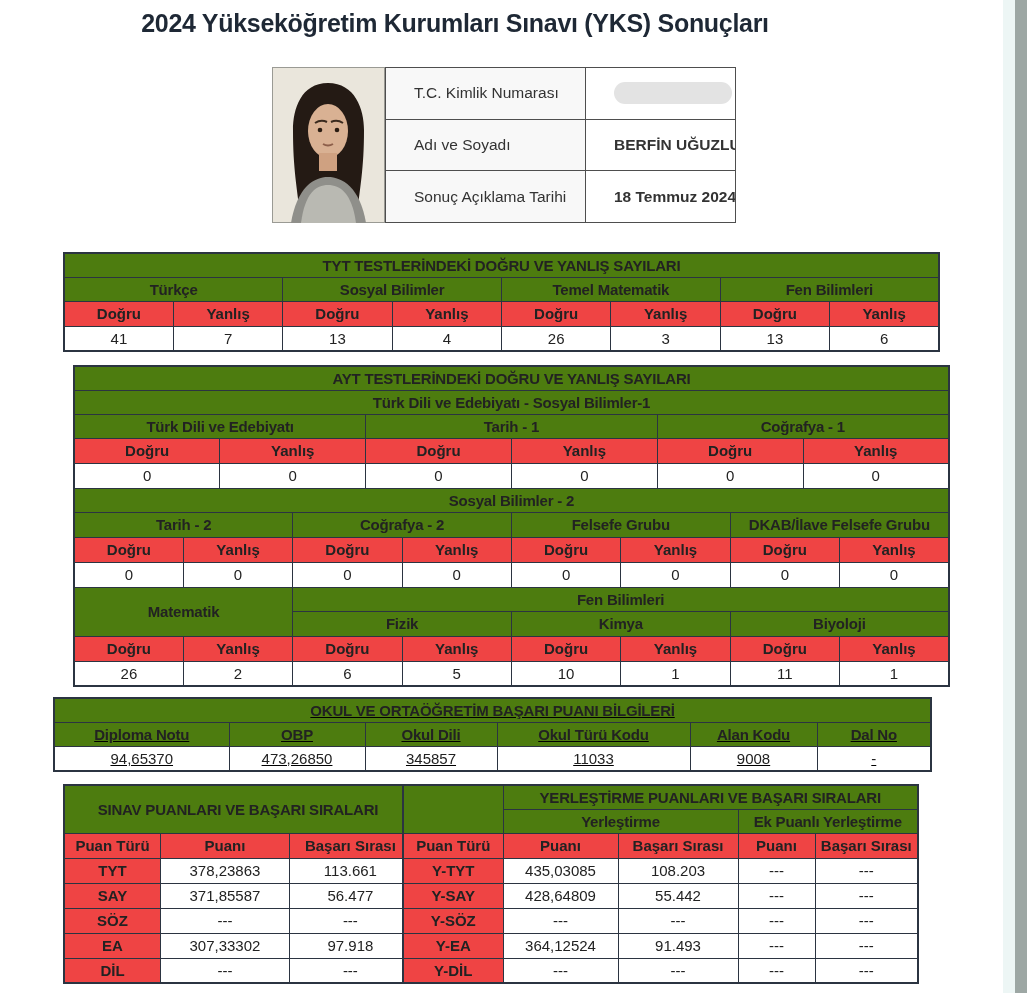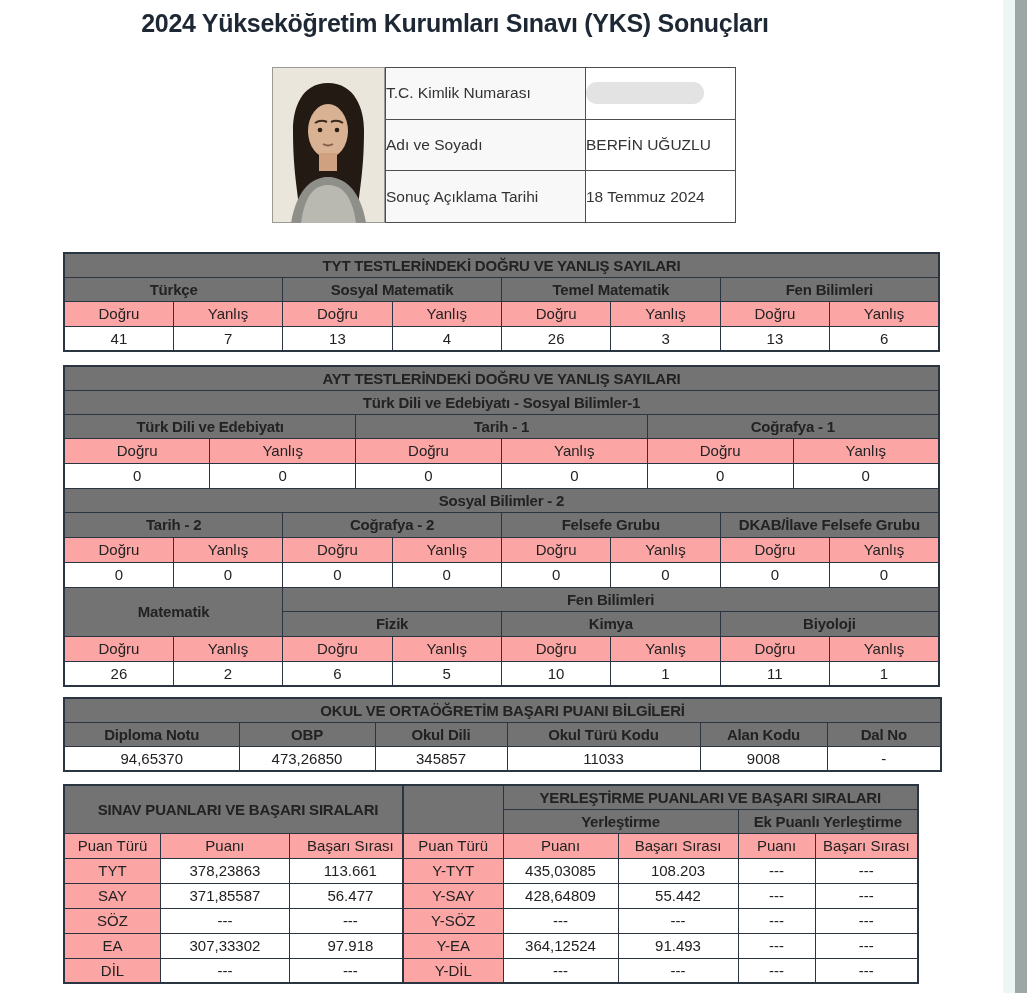--- a/index.html
+++ b/index.html
@@ -10,39 +10,39 @@
   .scroll-thumb { position:absolute; top:0; left:1015px; width:12px; height:993px; background:#9da7a4; }
 
   .title { position:absolute; top:9px; left:0; width:910px; text-align:center;
            font-size:25px; font-weight:bold; color:#1e2835; letter-spacing:-0.3px; }
 
   
   .idcard { position:absolute; top:67px; left:272px; display:flex; }
   .photo { width:113px; height:156px; display:block; }
   .info-table { border-collapse:collapse; table-layout:fixed; width:350px; }
   .info-table td { border:1px solid #4e4e4e; font-size:15.5px; color:#333;
-                   padding:0 0; height:39px; white-space:nowrap; overflow:hidden; }
+                   padding:0 28px; height:39px; white-space:nowrap; overflow:hidden; }
   .info-label { background:#f8f8f8; width:200px; }
-  .info-value { background:#fff; width:150px; }
+  .info-value { background:#fff; width:150px;font-weight:bold; }
   .redact-blob { width:118px; height:22px; background:#e3e3e3; border-radius:11px; }
 
   
   table.res { border-collapse:collapse; table-layout:fixed; position:absolute;
               border:2px solid #2b3441; }
   table.res td { border:1px solid #2b3441; text-align:center; font-size:15px; color:#222;
                  padding:0 2px; white-space:nowrap; overflow:hidden; }
-  td.hdr { background:#737373; font-weight:bold; color:#10202e; letter-spacing:-0.2px; }
-  td.lab { background:#fca5a5; color:#333; }
+  td.hdr { background:#4d7c0f; font-weight:bold; color:#10202e; letter-spacing:-0.2px; }
+  td.lab { background:#ef4444; color:#333;font-weight:bold; }
   td.val { background:#fff; }
   .h24 { height:24px; } .h25 { height:25px; } .h48 { height:48px; }
   .big { font-size:16px; }
 
   #tyt    { top:252px; left:63px; width:877px; }
-  #ayt    { top:365px; left:63px; width:877px; }
-  #school { top:697px; left:63px; width:877px; }
+  #ayt    { top:365px; left:73px; width:877px; }
+  #school { top:697px; left:53px; width:877px;text-decoration:underline; }
   #exam   { top:784px; left:63px; width:350px;padding-left:19px; }
   #place  { top:784px; left:402px; width:515px; }
 </style>
 </head>
 <body>
 
 <div class="page">
 
   <div class="scroll-track"></div>
   <div class="scroll-thumb"></div>
@@ -84,21 +84,21 @@
       </table>
   </div>
 
   <table class="res" id="tyt">
     <tbody>
         <tr>
           <td class="hdr h24" colspan="8">TYT TESTLERİNDEKİ DOĞRU VE YANLIŞ SAYILARI</td>
         </tr>
     <tr>
       <td class="hdr h24" colspan="2">Türkçe</td>
-      <td class="hdr h24" colspan="2">Sosyal Matematik</td>
+      <td class="hdr h24" colspan="2">Sosyal Bilimler</td>
       <td class="hdr h24" colspan="2">Temel Matematik</td>
       <td class="hdr h24" colspan="2">Fen Bilimleri</td>
     </tr>
     <tr>
       <td class="lab h25">Doğru</td>
       <td class="lab h25">Yanlış</td>
       <td class="lab h25">Doğru</td>
       <td class="lab h25">Yanlış</td>
       <td class="lab h25">Doğru</td>
       <td class="lab h25">Yanlış</td>

